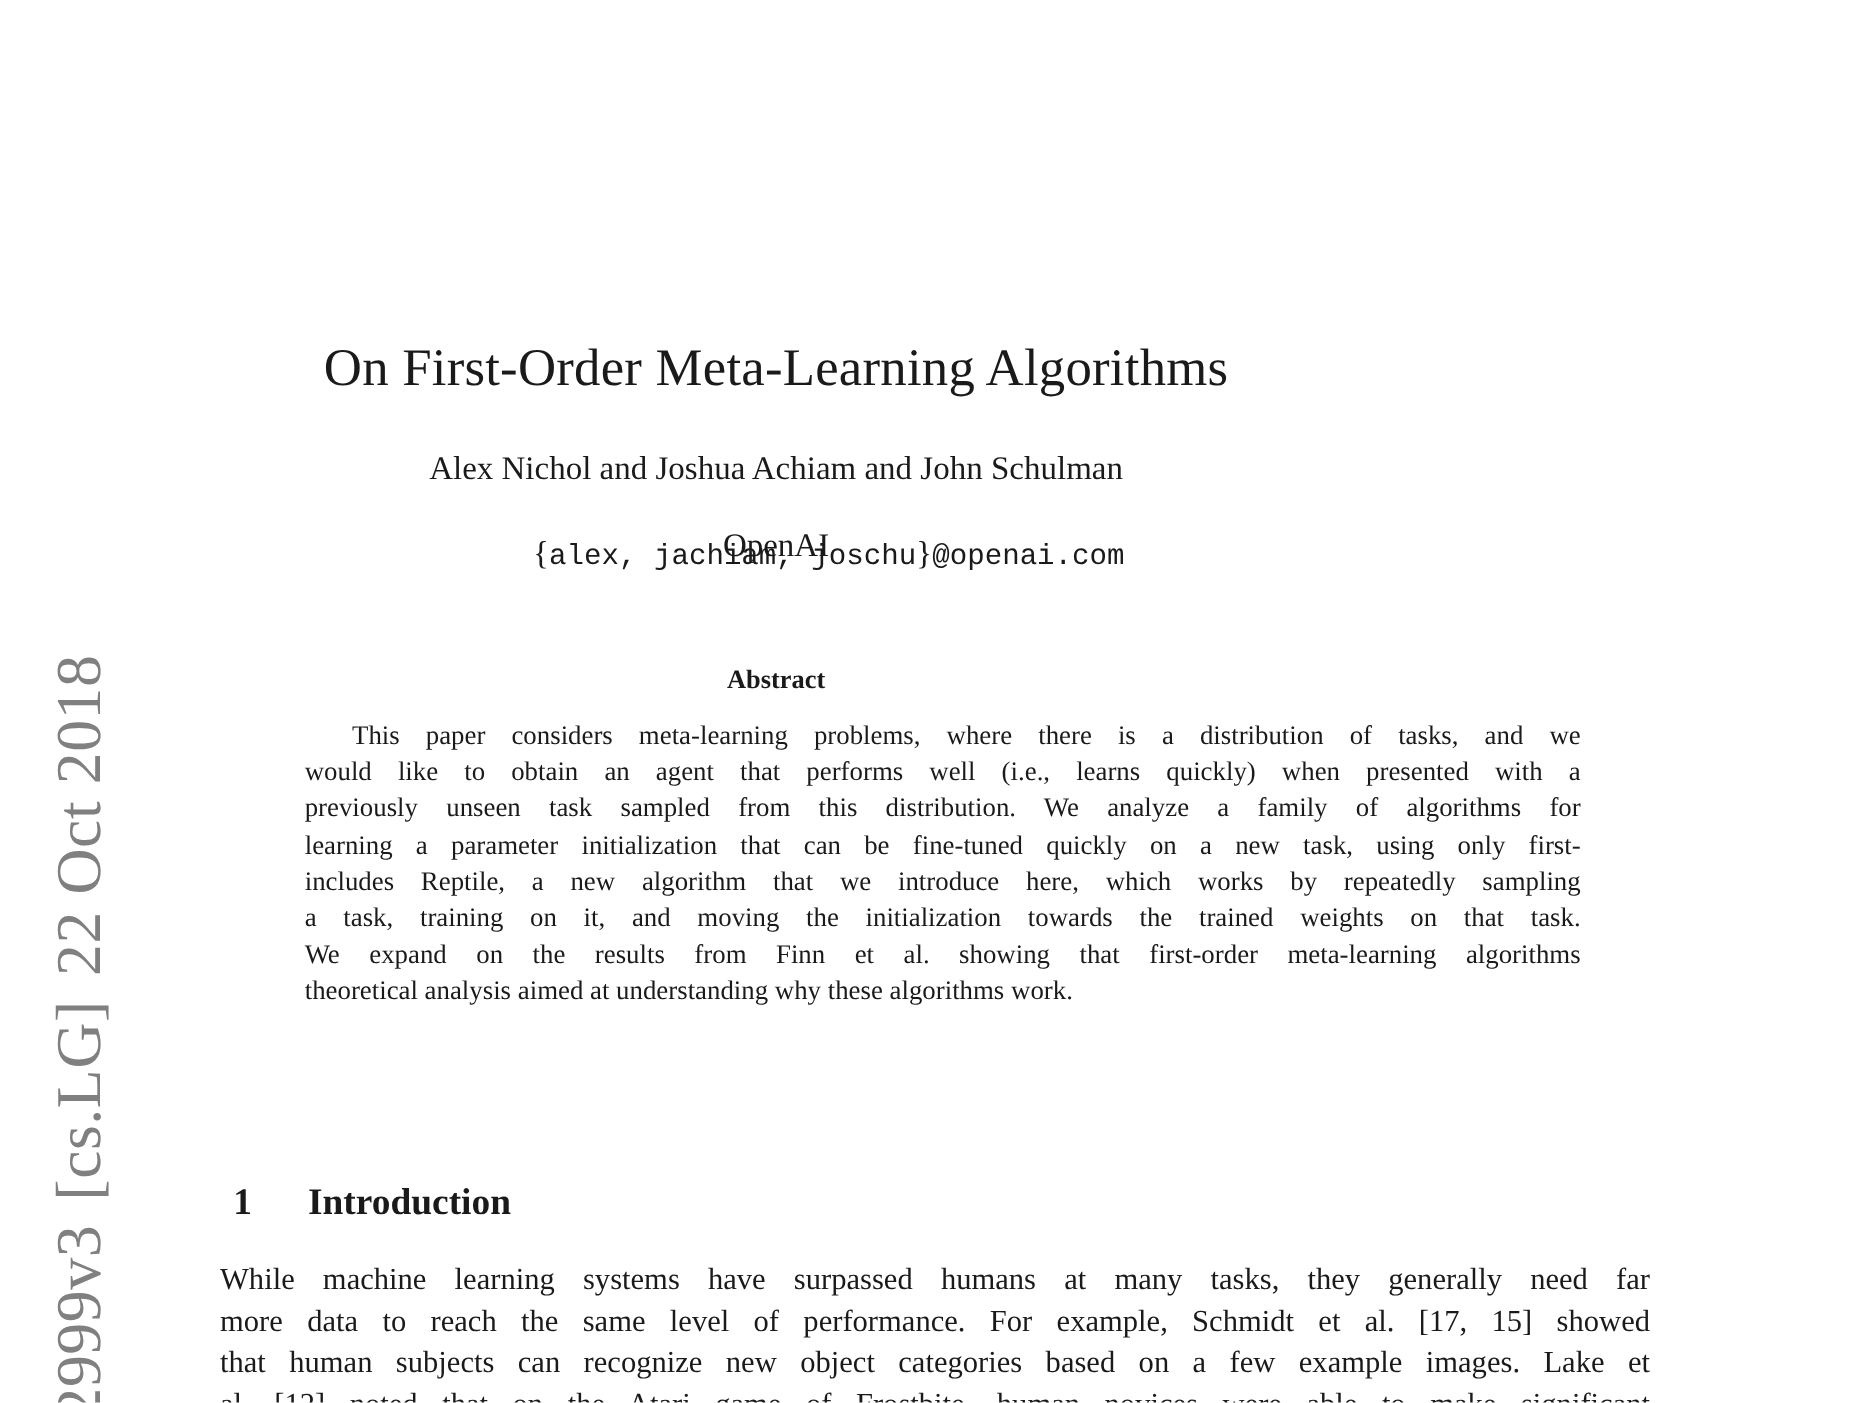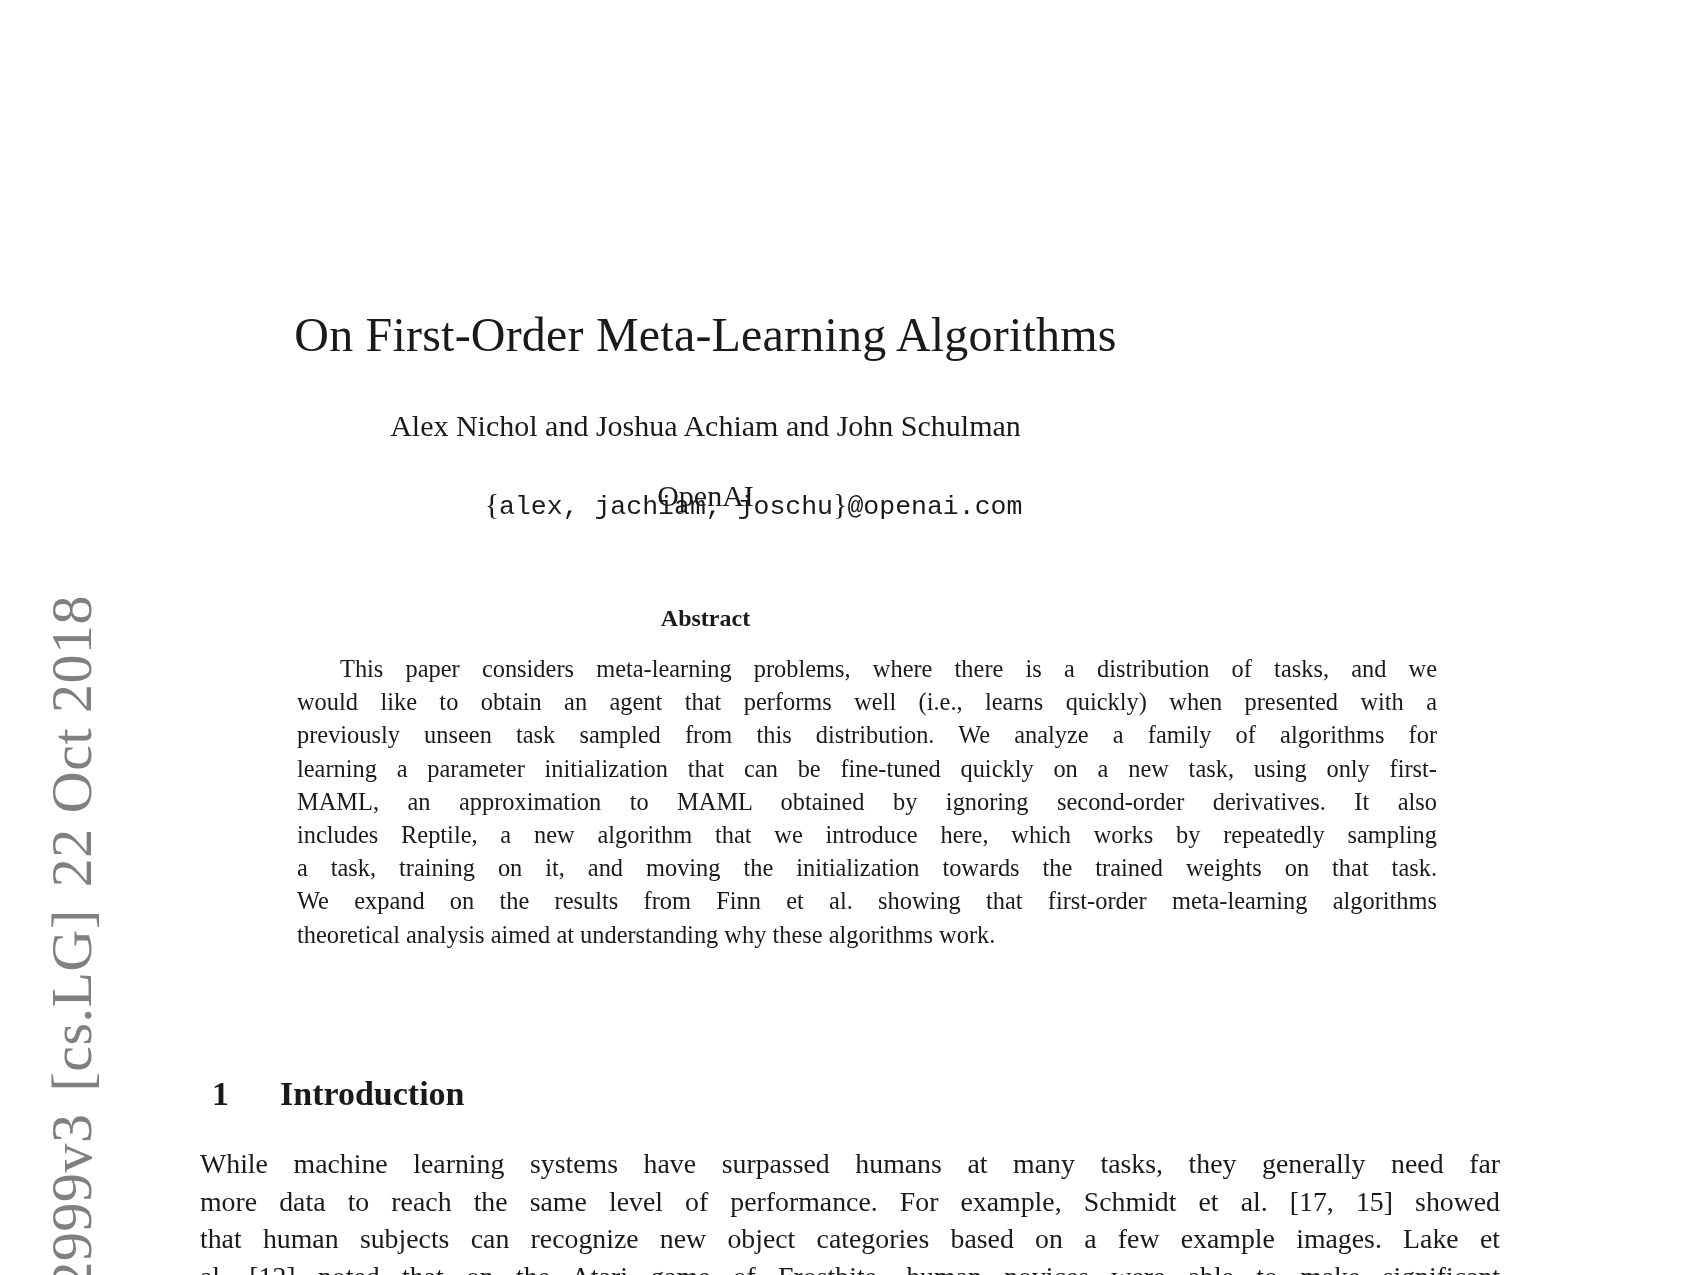--- a/index.html
+++ b/index.html
@@ -62,21 +62,20 @@
     width: 1160px;
     font-size: 24.4px;
     line-height: 33.2px;
   }
   .aline {
     display: block;
     height: 33.2px;
     white-space: nowrap;
     text-align: justify;
     text-align-last: justify;
-    margin-left: 20px;
   }
   .aline.indent { padding-left: 43px; }
   .aline.last { text-align-last: left; }
 
   #intro-heading {
     left: 212px;
     top: 1074px;
     font-size: 34px;
     line-height: 40px;
     font-weight: bold;
@@ -127,21 +126,20 @@
 <div id="email" class="abs center">
   <span class="brace">{</span><span>alex, jachiam, joschu</span><span class="brace">}</span><span>@openai.com</span>
 </div>
 
 <h2 id="abstract-heading" class="abs center">Abstract</h2>
 <div id="abstract-body" class="abs">
   <span class="aline indent">This paper considers meta-learning problems, where there is a distribution of tasks, and we</span>
   <span class="aline">would like to obtain an agent that performs well (i.e., learns quickly) when presented with a</span>
   <span class="aline">previously unseen task sampled from this distribution.  We analyze a family of algorithms for</span>
   <span class="aline">learning a parameter initialization that can be fine-tuned quickly on a new task, using only first-</span>
-  <span class="aline">MAML, an approximation to MAML obtained by ignoring second-order derivatives.  It also</span>
   <span class="aline">includes Reptile, a new algorithm that we introduce here, which works by repeatedly sampling</span>
   <span class="aline">a task, training on it, and moving the initialization towards the trained weights on that task.</span>
   <span class="aline">We expand on the results from Finn et al. showing that first-order meta-learning algorithms</span>
   <span class="aline last">theoretical analysis aimed at understanding why these algorithms work.</span>
 </div>
 
 <h2 id="intro-heading" class="abs">
   <span class="num">1</span><span>Introduction</span>
 </h2>
 <div id="intro-body" class="abs">

